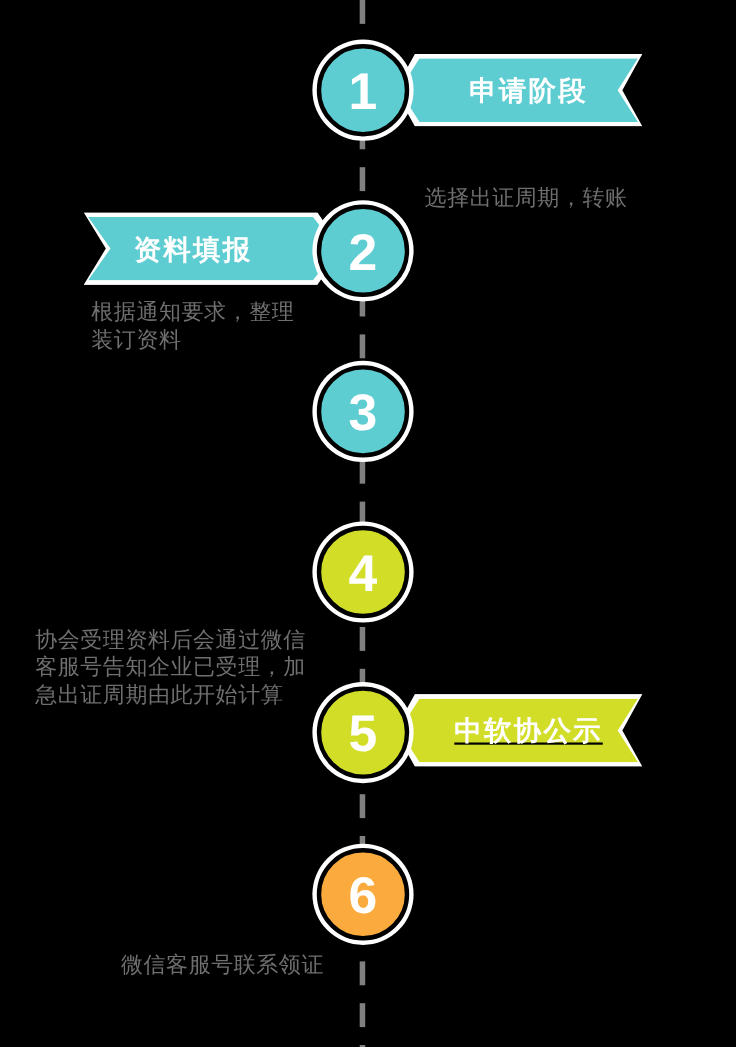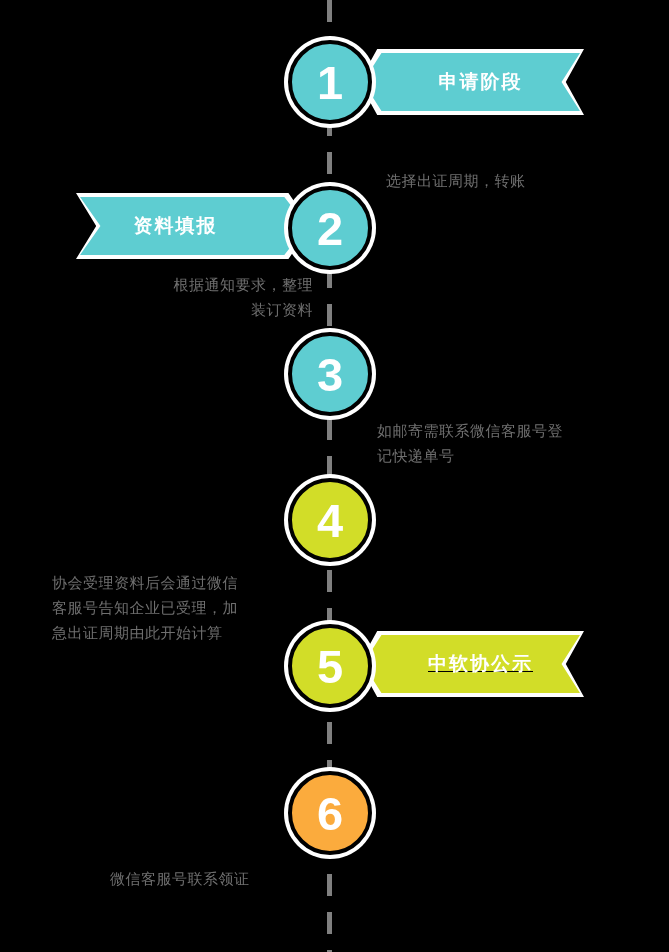--- a/index.html
+++ b/index.html
@@ -68,21 +68,21 @@
   .ribbon-shape {
     position: absolute;
     left: 0; top: 0;
     width: 100%;
     height: 100%;
   }
   .ribbon-label {
     position: relative;
     z-index: 2;
     color: #ffffff;
-    font-size: 19px;
+    font-size: 25px;
     font-weight: bold;
     letter-spacing: 2px;
     white-space: nowrap;
     user-select: none;
   }
   
   .ribbon.right .ribbon-shape {
     clip-path: polygon(
         0% 50%, 8.5% 0%, 100% 0%,
         91.5% 50%, 100% 100%, 8.5% 100%);
@@ -124,21 +124,21 @@
     height: 92px;
     border-radius: 50%;
     background: #ffffff;
     z-index: 5;
   }
 
   
   .caption {
     position: absolute;
     color: #6f6f6f;
-    font-size: 15px;
+    font-size: 20px;
     line-height: 25px;
     letter-spacing: 0.5px;
     white-space: pre-line;
     z-index: 3;
     user-select: none;
   }
 </style>
 </head>
 <body>
 
@@ -159,35 +159,33 @@
 
   <div class="ribbon left" style="left:80px; top:197px; width:227px;">
     <div class="ribbon-outline"></div>
     <div class="ribbon-shape" style="background:#5ecdd1;"></div>
     <span class="ribbon-label">资料填报</span>
   </div>
   <div class="node-ring" style="left:284px; top:182px;"></div>
   <div class="node" style="left:288px; top:186px; background:#5ecdd1;">
     <span class="node-num">2</span>
   </div>
-  <div class="caption" style="left:83px; top:272px; width:230px;text-align:right;">根据通知要求，整理
+  <div class="caption" style="left:83px; top:272px; width:230px;">根据通知要求，整理
 装订资料</div>
 
   <div class="node-ring" style="left:284px; top:328px;"></div>
   <div class="node" style="left:288px; top:332px; background:#5ecdd1;">
     <span class="node-num">3</span>
   </div>
-  <div class="caption" style="left:377px; top:418px; width:260px;">如邮寄需联系微信客服号登
-记快递单号</div>
 
   <div class="node-ring" style="left:284px; top:474px;"></div>
   <div class="node" style="left:288px; top:478px; background:#d2dd28;">
     <span class="node-num">4</span>
   </div>
-  <div class="caption" style="left:32px; top:570px; width:262px;margin-left:20px;">协会受理资料后会通过微信
+  <div class="caption" style="left:32px; top:570px; width:262px;">协会受理资料后会通过微信
 客服号告知企业已受理，加
 急出证周期由此开始计算</div>
 
   <div class="ribbon right" style="left:363px; top:635px; width:217px;text-decoration:underline;">
     <div class="ribbon-outline"></div>
     <div class="ribbon-shape" style="background:#d2dd28;"></div>
     <span class="ribbon-label">中软协公示</span>
   </div>
   <div class="node-ring" style="left:284px; top:620px;"></div>
   <div class="node" style="left:288px; top:624px; background:#d2dd28;">

